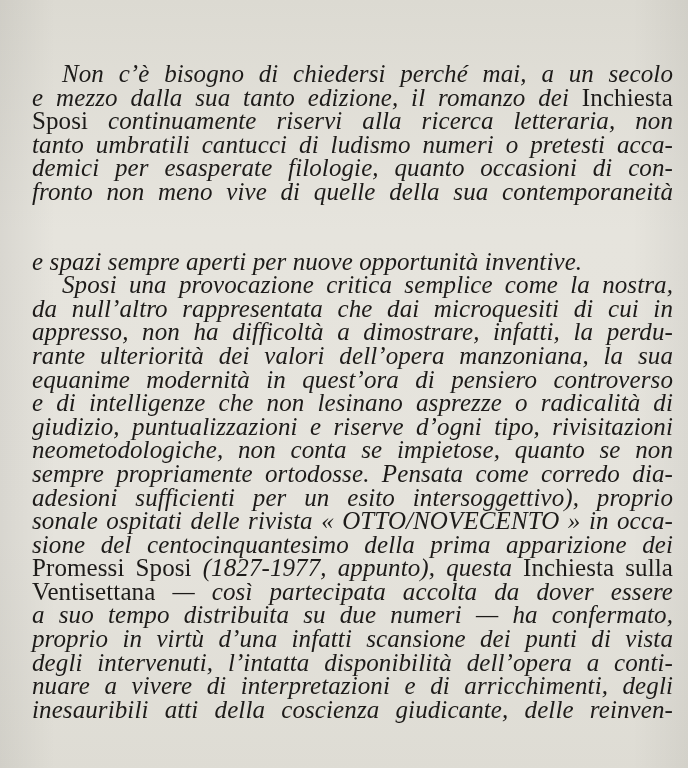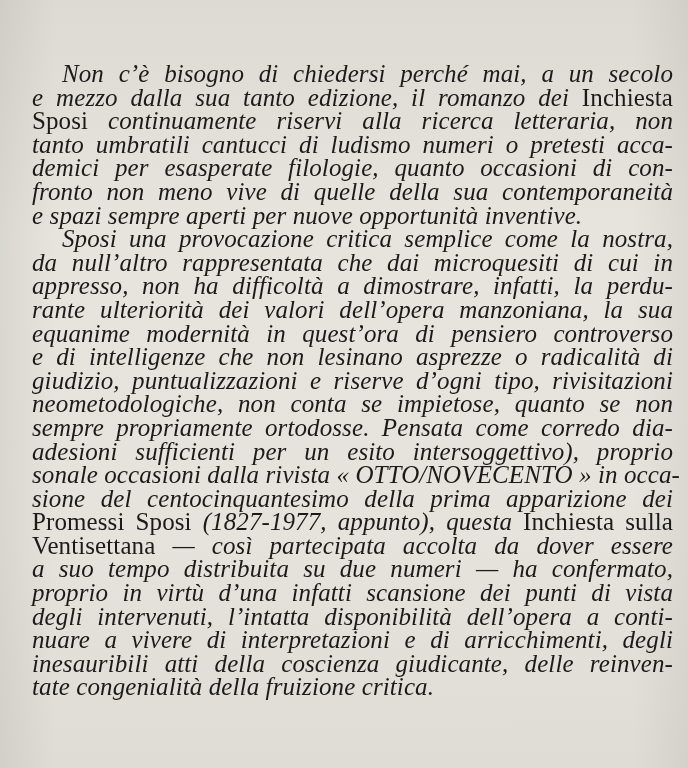--- a/index.html
+++ b/index.html
@@ -29,20 +29,21 @@
     height: 23.6px;
     color: #1d1b19;
     white-space: nowrap;
     text-align: justify;
     text-align-last: justify;
     font-style: italic;
     letter-spacing: 0.1px;
   }
   .line.last {
     text-align-last: left;
+    margin-top: 46px;
   }
   .line.indent {
     padding-left: 30px;
   }
   .roman {
     font-style: normal;
   }
 </style>
 </head>
 <body>
@@ -61,21 +62,21 @@
       <div class="line indent"><span>Sposi una provocazione critica semplice come la nostra,</span></div>
       <div class="line"><span>da null’altro rappresentata che dai microquesiti di cui in</span></div>
       <div class="line"><span>appresso, non ha difficoltà a dimostrare, infatti, la perdu-</span></div>
       <div class="line"><span>rante ulteriorità dei valori dell’opera manzoniana, la sua</span></div>
       <div class="line"><span>equanime modernità in quest’ora di pensiero controverso</span></div>
       <div class="line"><span>e di intelligenze che non lesinano asprezze o radicalità di</span></div>
       <div class="line"><span>giudizio, puntualizzazioni e riserve d’ogni tipo, rivisitazioni</span></div>
       <div class="line"><span>neometodologiche, non conta se impietose, quanto se non</span></div>
       <div class="line"><span>sempre propriamente ortodosse. Pensata come corredo dia-</span></div>
       <div class="line"><span>adesioni sufficienti per un esito intersoggettivo), proprio</span></div>
-      <div class="line"><span>sonale occasioni dalla rivista « OTTO/NOVECENTO » in occa-</span></div>
+      <div class="line"><span>sonale ospitati delle rivista « OTTO/NOVECENTO » in occa-</span></div>
       <div class="line"><span>sione del centocinquantesimo della prima apparizione dei</span></div>
       <div class="line"><span class="roman">Promessi Sposi</span><span> (1827-1977, appunto), questa </span><span class="roman">Inchiesta sulla</span></div>
       <div class="line"><span class="roman">Ventisettana</span><span> — così partecipata accolta da dover essere</span></div>
       <div class="line"><span>a suo tempo distribuita su due numeri — ha confermato,</span></div>
       <div class="line"><span>proprio in virtù d’una infatti scansione dei punti di vista</span></div>
       <div class="line"><span>degli intervenuti, l’intatta disponibilità dell’opera a conti-</span></div>
       <div class="line"><span>nuare a vivere di interpretazioni e di arricchimenti, degli</span></div>
       <div class="line"><span>inesauribili atti della coscienza giudicante, delle reinven-</span></div>
       <div class="line last"><span>tate congenialità della fruizione critica.</span></div>
     </div>

